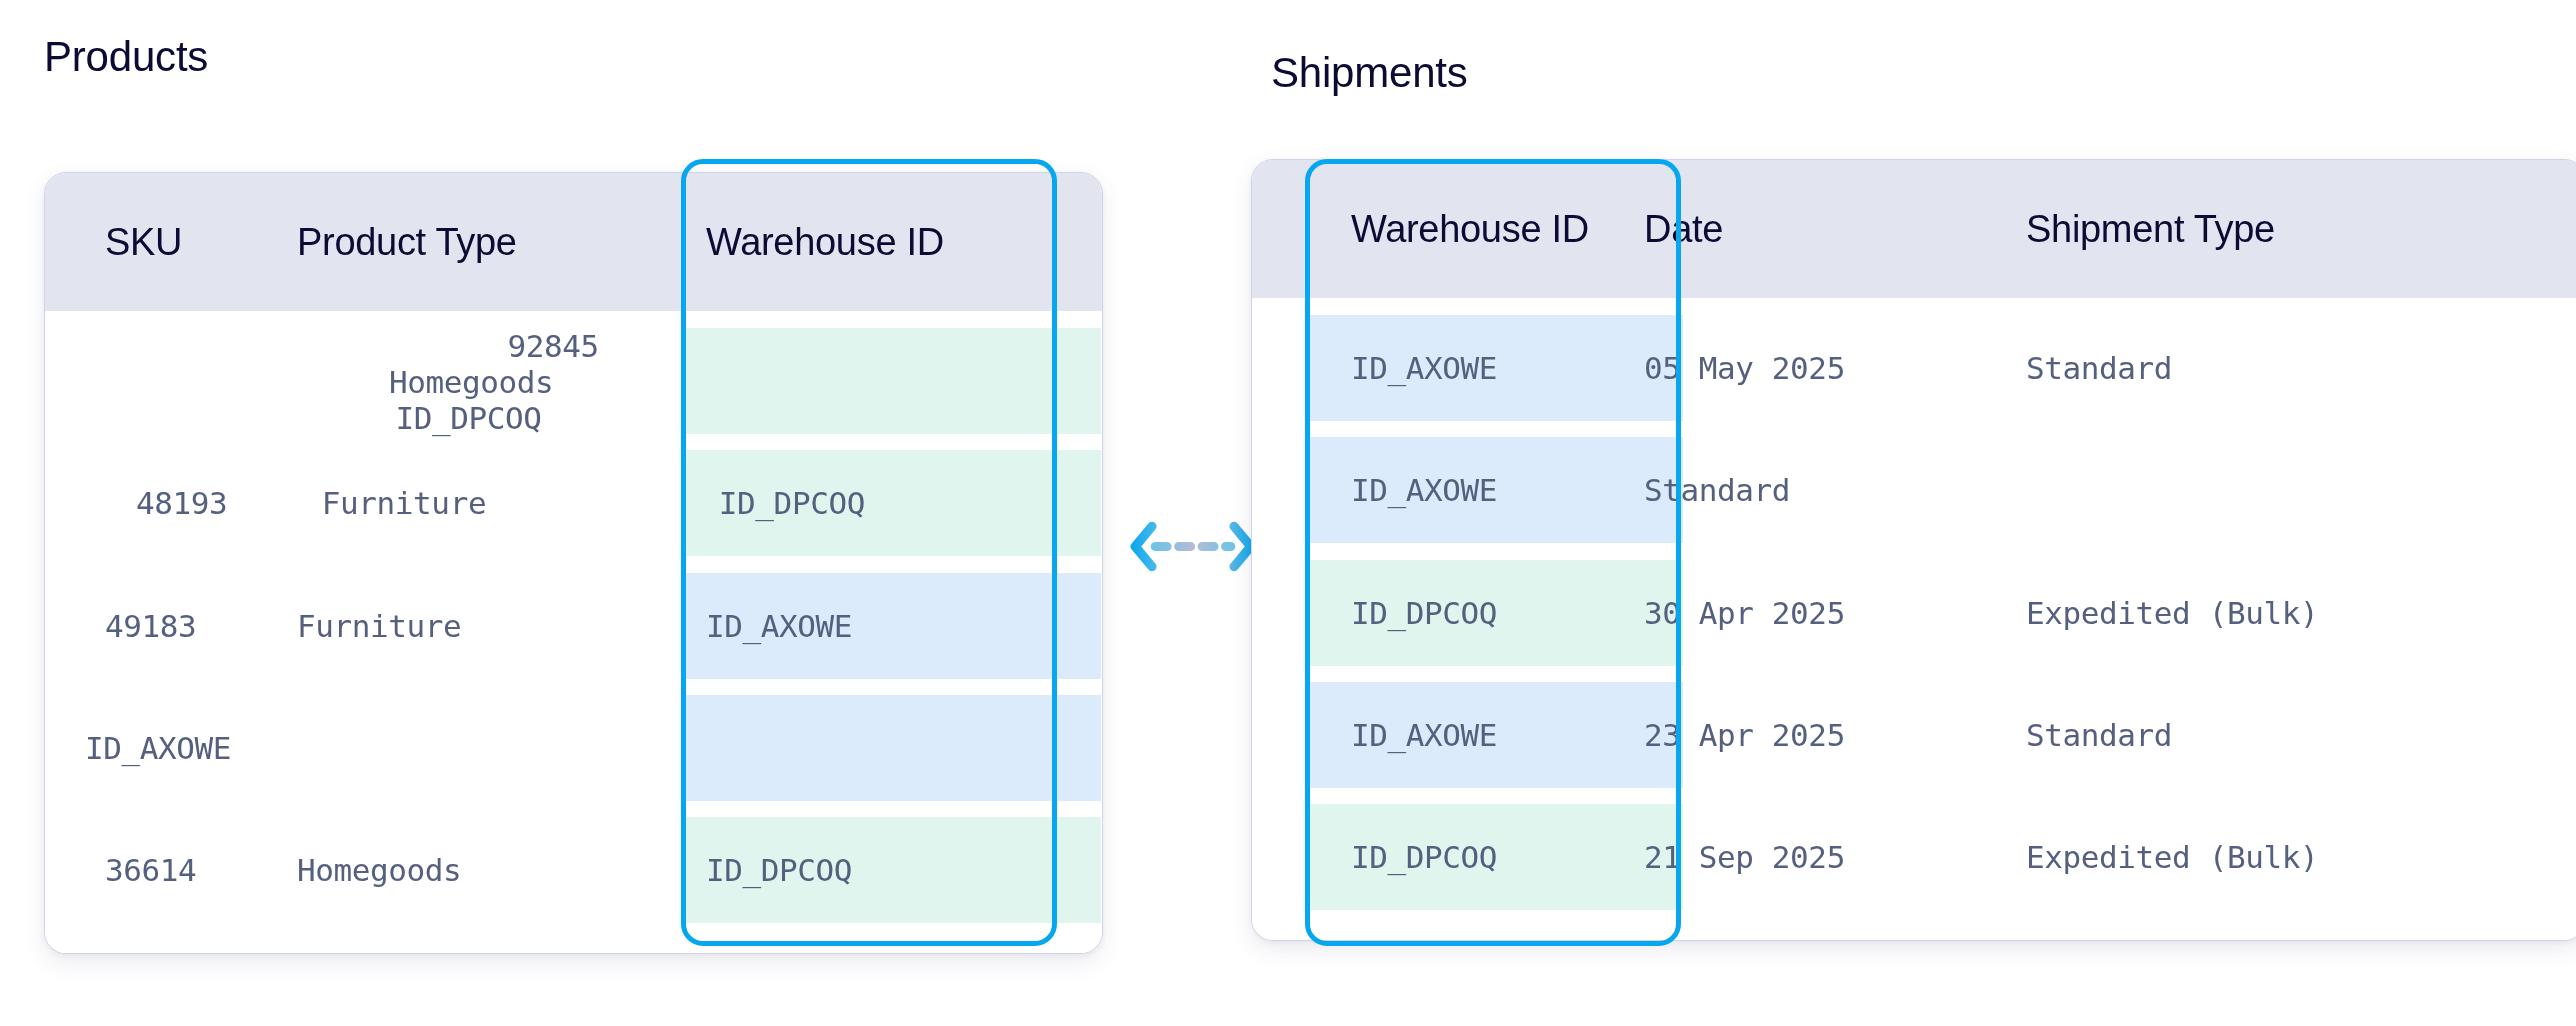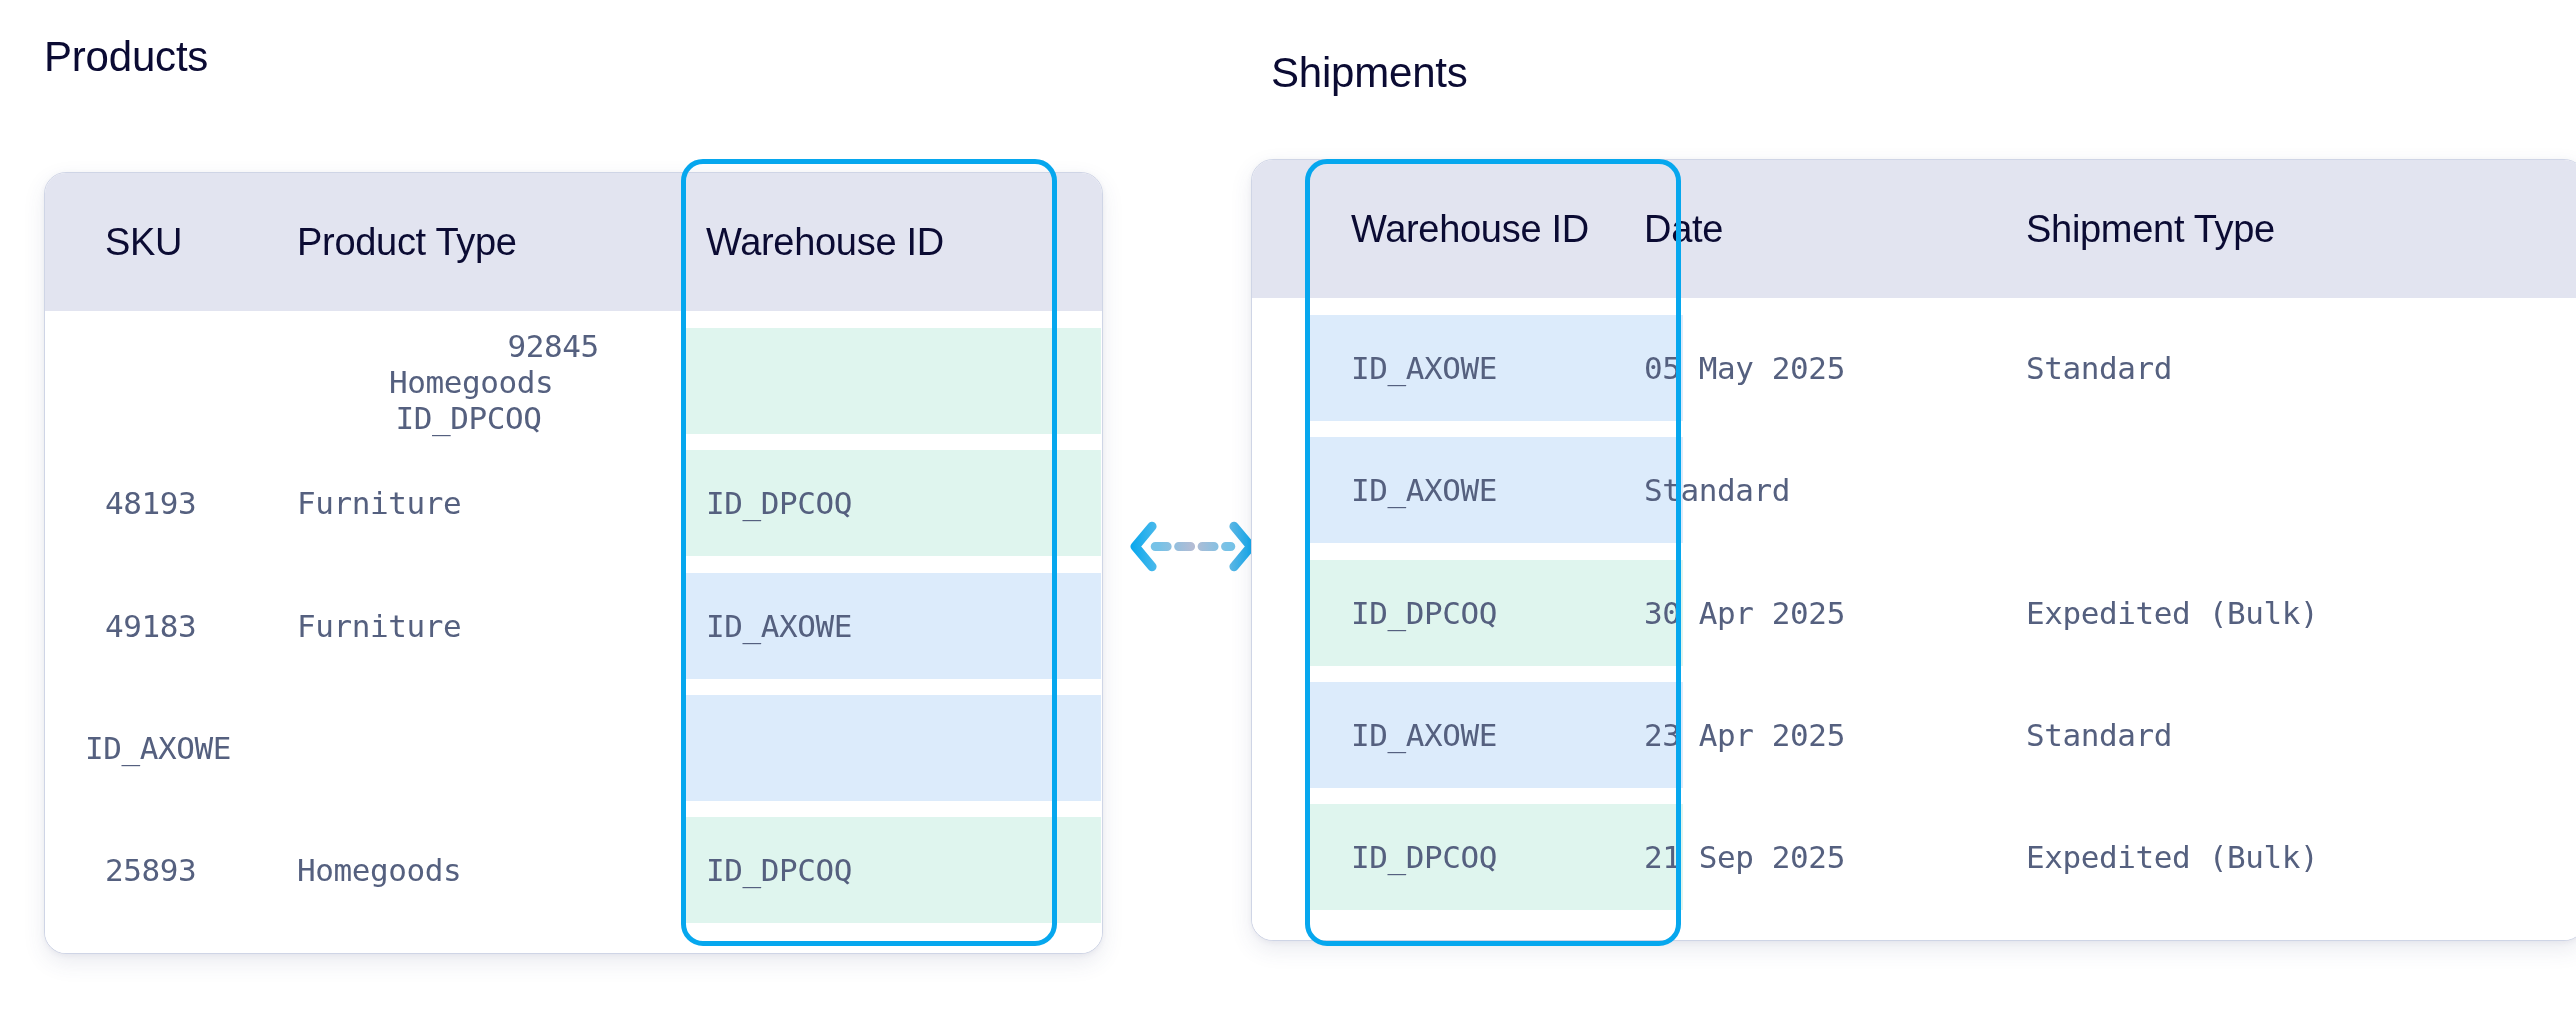--- a/index.html
+++ b/index.html
@@ -160,35 +160,35 @@
       <div class="hl hl-green" style="left:637px;width:419px;top:139px;"></div>
       <div class="hl hl-blue" style="left:637px;width:419px;top:262px;"></div>
       <div class="hl hl-blue" style="left:637px;width:419px;top:384px;"></div>
       <div class="hl hl-green" style="left:637px;width:419px;top:506px;"></div>
 
       <div class="drow" style="top:17px;flex-direction:column;">
         <div class="cell dcell c0">92845</div>
         <div class="cell dcell c1">Homegoods</div>
         <div class="cell dcell c2">ID_DPCOQ</div>
       </div>
-      <div class="drow" style="top:139px;">
+      <div class="drow" style="top:139px;padding-left:31px;">
         <div class="cell dcell c0">48193</div>
         <div class="cell dcell c1">Furniture</div>
         <div class="cell dcell c2">ID_DPCOQ</div>
       </div>
       <div class="drow" style="top:262px;">
         <div class="cell dcell c0">49183</div>
         <div class="cell dcell c1">Furniture</div>
         <div class="cell dcell c2">ID_AXOWE</div>
       </div>
       <div class="drow" style="top:384px;">
         <div class="cell dcell c2">ID_AXOWE</div>
       </div>
       <div class="drow" style="top:506px;">
-        <div class="cell dcell c0">25893</div>
+        <div class="cell dcell c0">36614</div>
         <div class="cell dcell c1">Homegoods</div>
         <div class="cell dcell c2">ID_DPCOQ</div>
       </div>
     </div>
   </div>
 
   <div class="keybox" id="keybox-products"></div>
 
   <div id="relation-arrow">
     <svg width="126" height="67" viewBox="0 0 150 80" fill="none" xmlns="http://www.w3.org/2000/svg">

